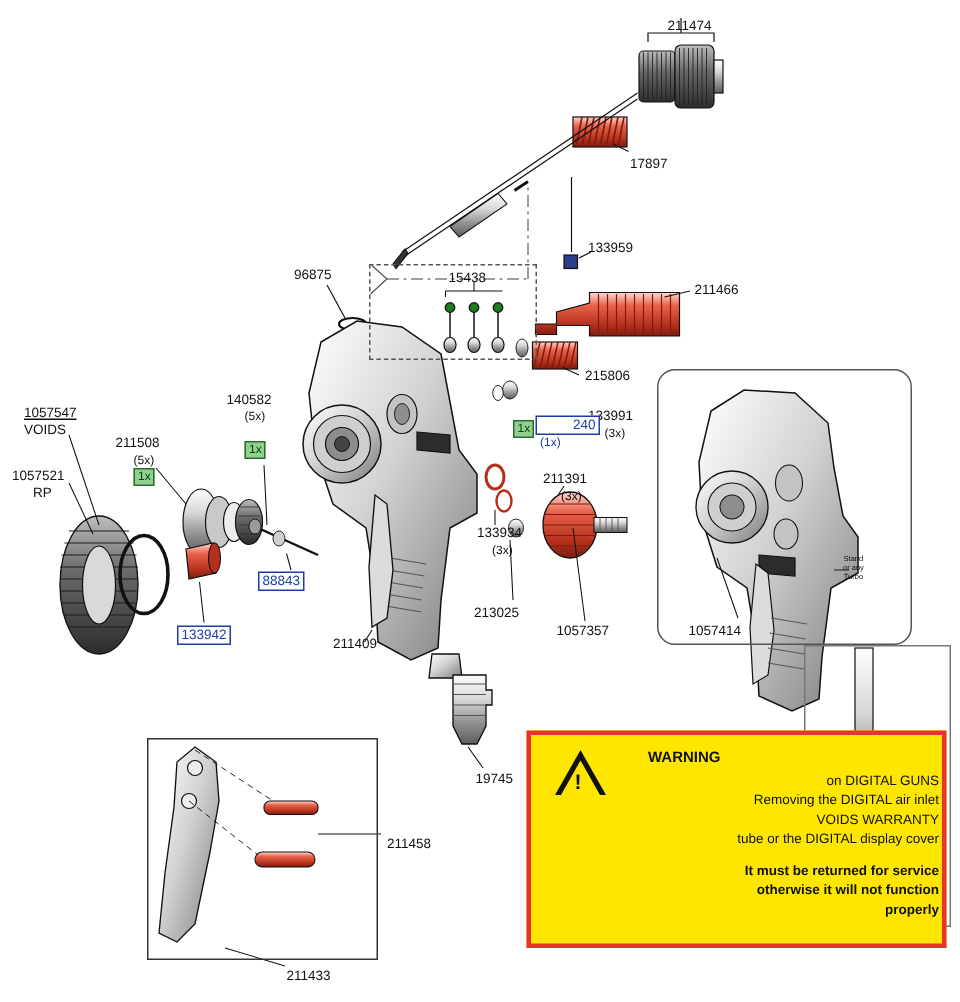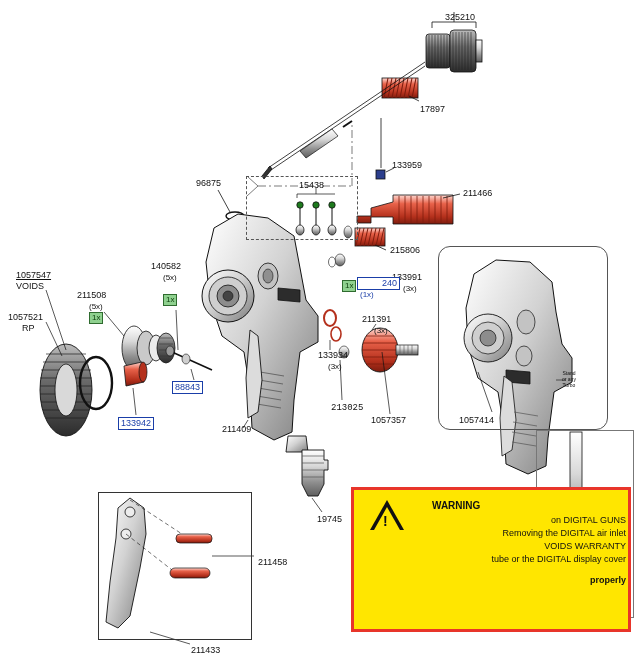--- a/index.html
+++ b/index.html
@@ -454,21 +454,21 @@
       <line x1="552" y1="504" x2="560" y2="500" stroke="#111" stroke-width="0.6"></line>
 
     </g>
   </svg>
 
   <div class="roundbox" style="left:438px; top:246px; width:168px; height:182px;"></div>
   <div class="dashbox" style="left:246px; top:176px; width:110px; height:62px;"></div>
   <div class="solidbox" style="left:98px; top:492px; width:152px; height:146px;"></div>
   <div class="solidbox" style="left:536px; top:430px; width:96px; height:186px; border-color:#777;"></div>
 
-  <div class="lbl" style="left:445px; top:12px;">325210</div>
+  <div class="lbl" style="left:445px; top:12px;">211474</div>
   <div class="lbl" style="left:420px; top:104px;">17897</div>
   <div class="lbl" style="left:392px; top:160px;">133959</div>
   <div class="lbl" style="left:196px; top:178px;">96875</div>
   <div class="lbl" style="left:299px; top:180px;">15438</div>
   <div class="lbl" style="left:463px; top:188px;">211466</div>
   <div class="lbl" style="left:390px; top:245px;">215806</div>
 
   <div class="lbl" style="left:151px; top:261px;">140582</div>
   <div class="lbl small" style="left:163px; top:272px;">(5x)</div>
 
@@ -483,21 +483,21 @@
 
   <div class="lbl" style="left:8px; top:312px;">1057521</div>
   <div class="lbl" style="left:22px; top:323px;">RP</div>
 
   <div class="lbl" style="left:362px; top:314px;">211391</div>
   <div class="lbl small" style="left:374px; top:325px;">(3x)</div>
 
   <div class="lbl" style="left:318px; top:350px;">133934</div>
   <div class="lbl small" style="left:328px; top:361px;">(3x)</div>
 
-  <div class="lbl" style="left:331px; top:403px;font-family:Liberation Mono, monospace;">213025</div>
+  <div class="lbl" style="left:316px; top:403px;">213025</div>
   <div class="lbl" style="left:371px; top:415px;">1057357</div>
   <div class="lbl" style="left:222px; top:424px;">211409</div>
   <div class="lbl" style="left:459px; top:415px;">1057414</div>
   <div class="lbl" style="left:317px; top:514px;">19745</div>
   <div class="lbl" style="left:258px; top:557px;">211458</div>
   <div class="lbl" style="left:191px; top:645px;">211433</div>
   <div class="lbl" style="left:525px; top:610px;">16162</div>
 
   <div class="boxed-green" style="left:89px; top:312px;">1x</div>
   <div class="boxed-green" style="left:163px; top:294px;">1x</div>
@@ -527,17 +527,19 @@
     <div class="tri" style="left:16px; top:10px;"></div>
     <div class="tri-in" style="left:20px; top:17px;"></div>
     <div class="tri-bang" style="left:29px; top:24px;">!</div>
     <div class="warning-title">WARNING</div>
     <div class="warning-body">
       <div>on DIGITAL GUNS</div>
       <div>Removing the DIGITAL air inlet</div>
       <div>VOIDS WARRANTY</div>
       <div>tube or the DIGITAL display cover</div>
       <div style="height:8px;"></div>
+      <div class="bold">It must be returned for service</div>
+      <div class="bold">otherwise it will not function</div>
       <div class="bold">properly</div>
     </div>
   </div>
 
 </div>
 
 </body></html>

